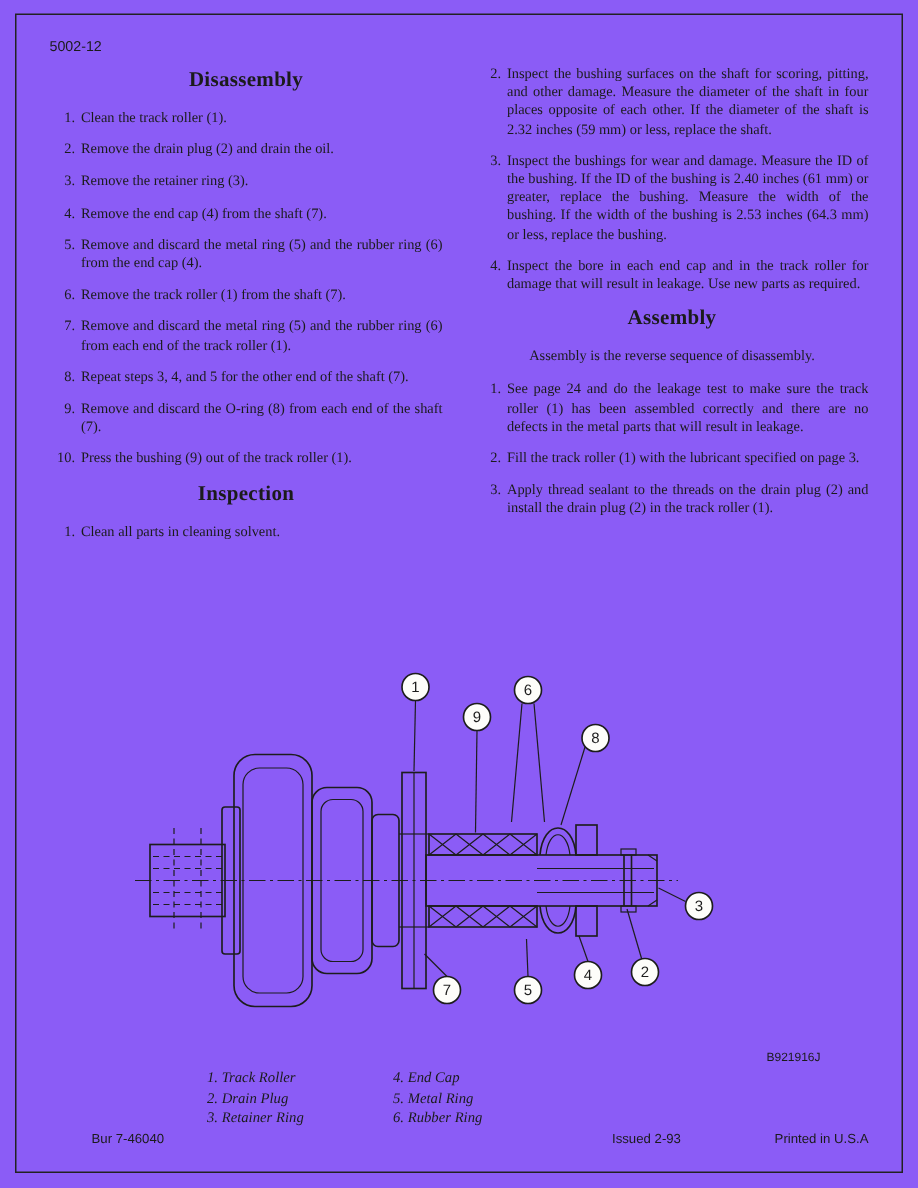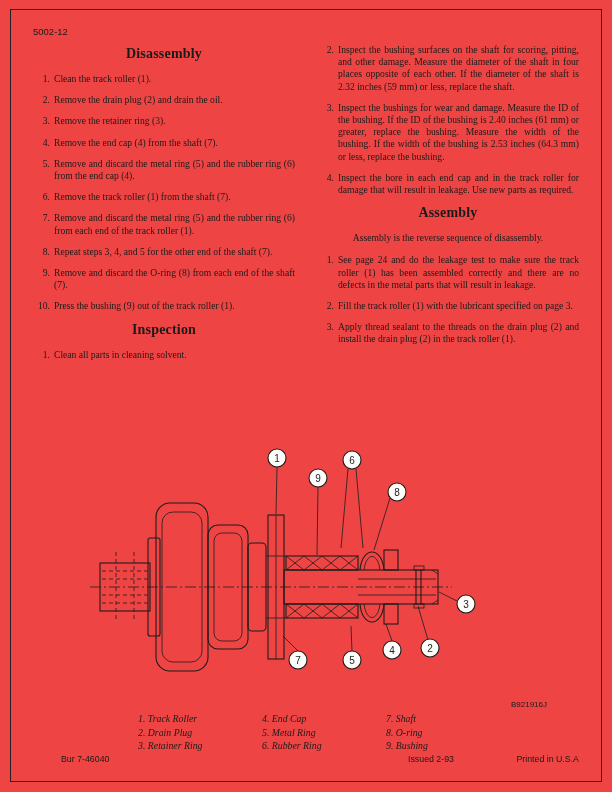--- a/index.html
+++ b/index.html
@@ -1,19 +1,19 @@
 <!DOCTYPE html>
 <html><head>
 <meta charset="utf-8">
 <style>
   * { margin:0; padding:0; box-sizing:border-box; }
   html, body { background:#d8d8d8; }
   .page {
     position:relative; width:612px; height:792px; margin:0 auto;
-    background:#ef4444; color:#1b1b1b; overflow:hidden;
+    background:#8b5cf6; color:#1b1b1b; overflow:hidden;
     font-family:"Liberation Serif", serif;
   }
   .frame {
     position:absolute; left:10px; top:9px; width:592px; height:773px;
     border:1.6px solid #222; pointer-events:none;
   }
   .header-code { position:absolute; left:33px; top:26px; font-size:9.5px; font-family:"Liberation Sans", sans-serif; }
   .text-area {
     position:absolute; left:33px; top:44px; width:546px; height:398px;
     display:flex; gap:22px; overflow:hidden;
@@ -263,25 +263,20 @@
     <div class="lcol">
       <div>1. Track Roller</div>
       <div>2. Drain Plug</div>
       <div>3. Retainer Ring</div>
     </div>
     <div class="lcol">
       <div>4. End Cap</div>
       <div>5. Metal Ring</div>
       <div>6. Rubber Ring</div>
     </div>
-    <div class="lcol">
-      <div>7. Shaft</div>
-      <div>8. O-ring</div>
-      <div>9. Bushing</div>
-    </div>
   </div>
 
   <div class="footer">
     <span class="f-left">Bur 7-46040</span>
     <span class="f-center">Issued 2-93</span>
     <span class="f-right">Printed in U.S.A</span>
   </div>
 </div>
 
 </body></html>

